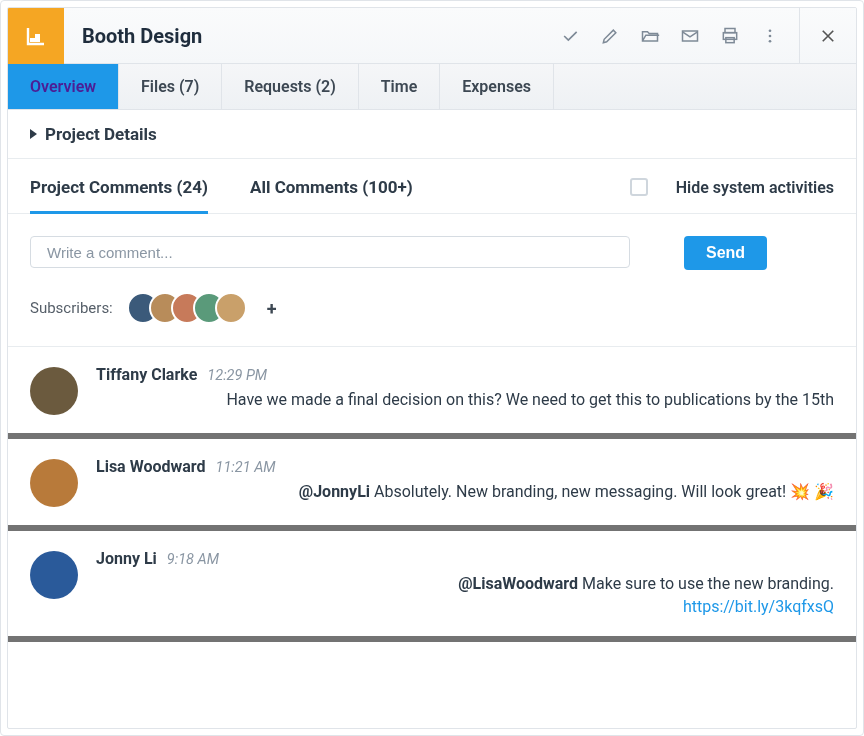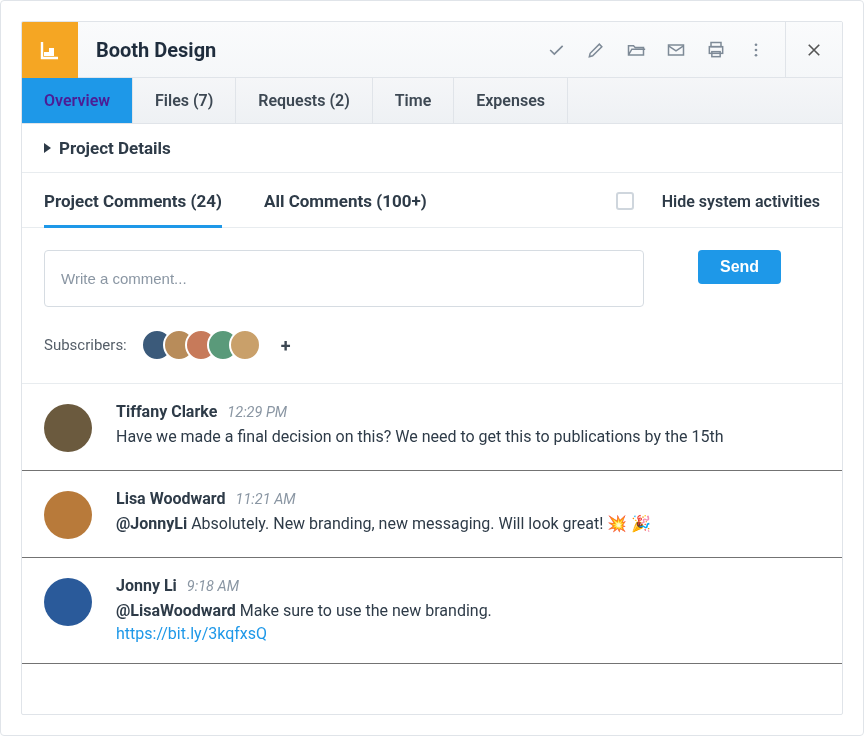--- a/index.html
+++ b/index.html
@@ -11,21 +11,21 @@
   }
   .panel {
     width: 864px;
     height: 736px;
     border: 1px solid #e0e4e9;
     border-radius: 4px;
     margin: 0 auto;
     background: #fff;
     display: flex;
     flex-direction: column;
-    padding: 20px;
+    padding: 6px;
   }
   .inner {
     flex: 1;
     display: flex;
     flex-direction: column;
     border: 1px solid #e0e4e9;
     border-radius: 2px;
     overflow: hidden;
   }
 
@@ -176,21 +176,21 @@
     border-bottom: 1px solid #e8ecef;
   }
   .compose-row {
     display: flex;
     gap: 54px;
     align-items: stretch;
   }
   .comment-input {
     flex: 1;
     max-width: 600px;
-    height: 57px;
+    height: 32px;
     border: 1px solid #d6dce2;
     border-radius: 4px;
     padding: 0 16px;
     font-size: 15px;
     color: #333;
   }
   .comment-input::placeholder { color: #8a96a3; }
   .send-btn {
     background: #1e98e8;
     color: #fff;
@@ -232,24 +232,25 @@
   
   .comments {
     flex: 1;
     overflow-y: auto;
     position: relative;
   }
   .comments::-webkit-scrollbar { width: 8px; }
   .comments::-webkit-scrollbar-thumb { background: #cfd6dd; border-radius: 4px; }
   .comment {
     display: flex;
-    gap: 24px;
+    gap: 18px;
     padding: 18px 22px;
-    border-bottom: 1px solid #737373;
+    border-bottom: 6px solid #737373;
     align-items: flex-start;
+    text-align: right;
   }
   .cavatar {
     width: 48px; height: 48px;
     border-radius: 50%;
     background: #777;
     flex: 0 0 48px;
     margin-top: 2px;
   }
   .cbody { flex: 1; }
   .cheader {

